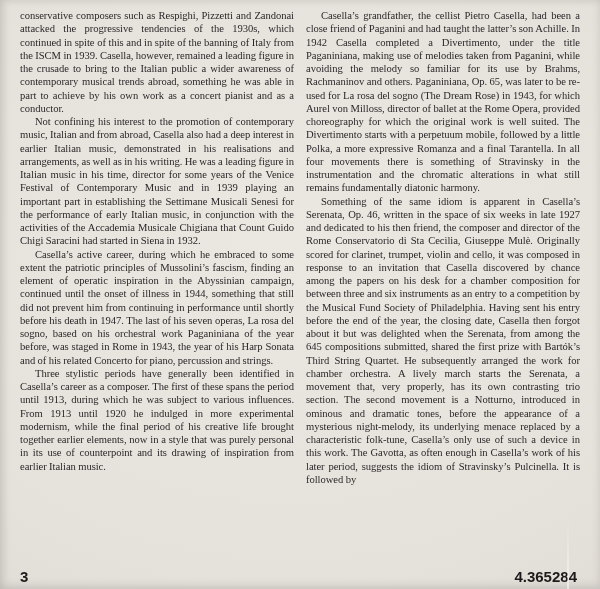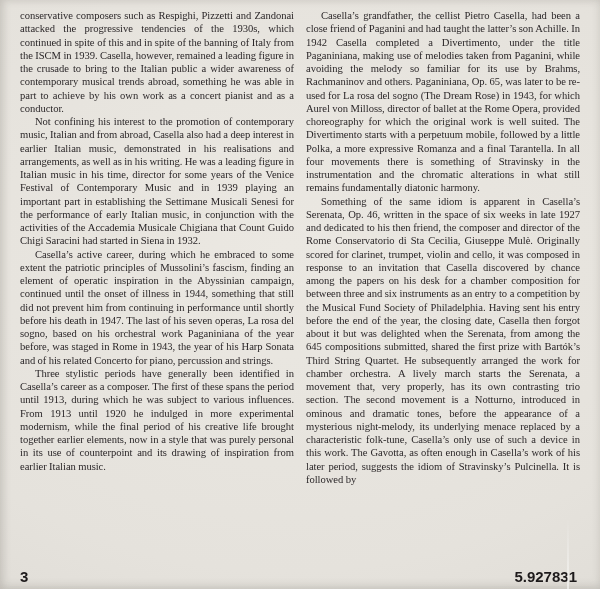--- a/index.html
+++ b/index.html
@@ -69,17 +69,17 @@
       <p class="ind"><span>Three stylistic periods have generally been identified in Casella’s career as a composer. The first of these spans the period until 1913, during which he was subject to various influences. From 1913 until 1920 he indulged in more experimental modernism, while the final period of his creative life brought together earlier elements, now in a style that was purely personal in its use of counterpoint and its drawing of inspiration from earlier Italian music.</span></p>
     </div>
     <div class="col">
       <p class="ind"><span>Casella’s grandfather, the cellist Pietro Casella, had been a close friend of Paganini and had taught the latter’s son Achille. In 1942 Casella completed a </span><span class="it">Divertimento</span><span>, under the title </span><span class="it">Paganiniana</span><span>, making use of melodies taken from Paganini, while avoiding the melody so familiar for its use by Brahms, Rachmaninov and others. </span><span class="it">Paganiniana, Op. 65</span><span>, was later to be re-used for </span><span class="it">La rosa del sogno</span><span> (The Dream Rose) in 1943, for which Aurel von Milloss, director of ballet at the Rome Opera, provided choreography for which the original work is well suited. The </span><span class="it">Divertimento</span><span> starts with a </span><span class="it">perpetuum mobile</span><span>, followed by a little </span><span class="it">Polka</span><span>, a more expressive </span><span class="it">Romanza</span><span> and a final </span><span class="it">Tarantella</span><span>. In all four movements there is something of Stravinsky in the instrumentation and the chromatic alterations in what still remains fundamentally diatonic harmony.</span></p>
       <p class="ind"><span>Something of the same idiom is apparent in Casella’s </span><span class="it">Serenata, Op. 46</span><span>, written in the space of six weeks in late 1927 and dedicated to his then friend, the composer and director of the Rome Conservatorio di Sta Cecilia, Giuseppe Mulè. Originally scored for clarinet, trumpet, violin and cello, it was composed in response to an invitation that Casella discovered by chance among the papers on his desk for a chamber composition for between three and six instruments as an entry to a competition by the Musical Fund Society of Philadelphia. Having sent his entry before the end of the year, the closing date, Casella then forgot about it but was delighted when the </span><span class="it">Serenata</span><span>, from among the 645 compositions submitted, shared the first prize with Bartók’s </span><span class="it">Third String Quartet</span><span>. He subsequently arranged the work for chamber orchestra. A lively </span><span class="it">march</span><span> starts the </span><span class="it">Serenata</span><span>, a movement that, very properly, has its own contrasting </span><span class="it">trio</span><span> section. The second movement is a </span><span class="it">Notturno</span><span>, introduced in ominous and dramatic tones, before the appearance of a mysterious night-melody, its underlying menace replaced by a characteristic folk-tune, Casella’s only use of such a device in this work. The </span><span class="it">Gavotta</span><span>, as often enough in Casella’s work of his later period, suggests the idiom of Stravinsky’s </span><span class="it">Pulcinella</span><span>. It is followed by</span></p>
     </div>
   </div>
 
   <div class="footer">
     <span>3</span>
-    <span>5.927831</span>
+    <span>4.365284</span>
   </div>
 
   <div class="crease"></div>
 </div>
 
 </body></html>

